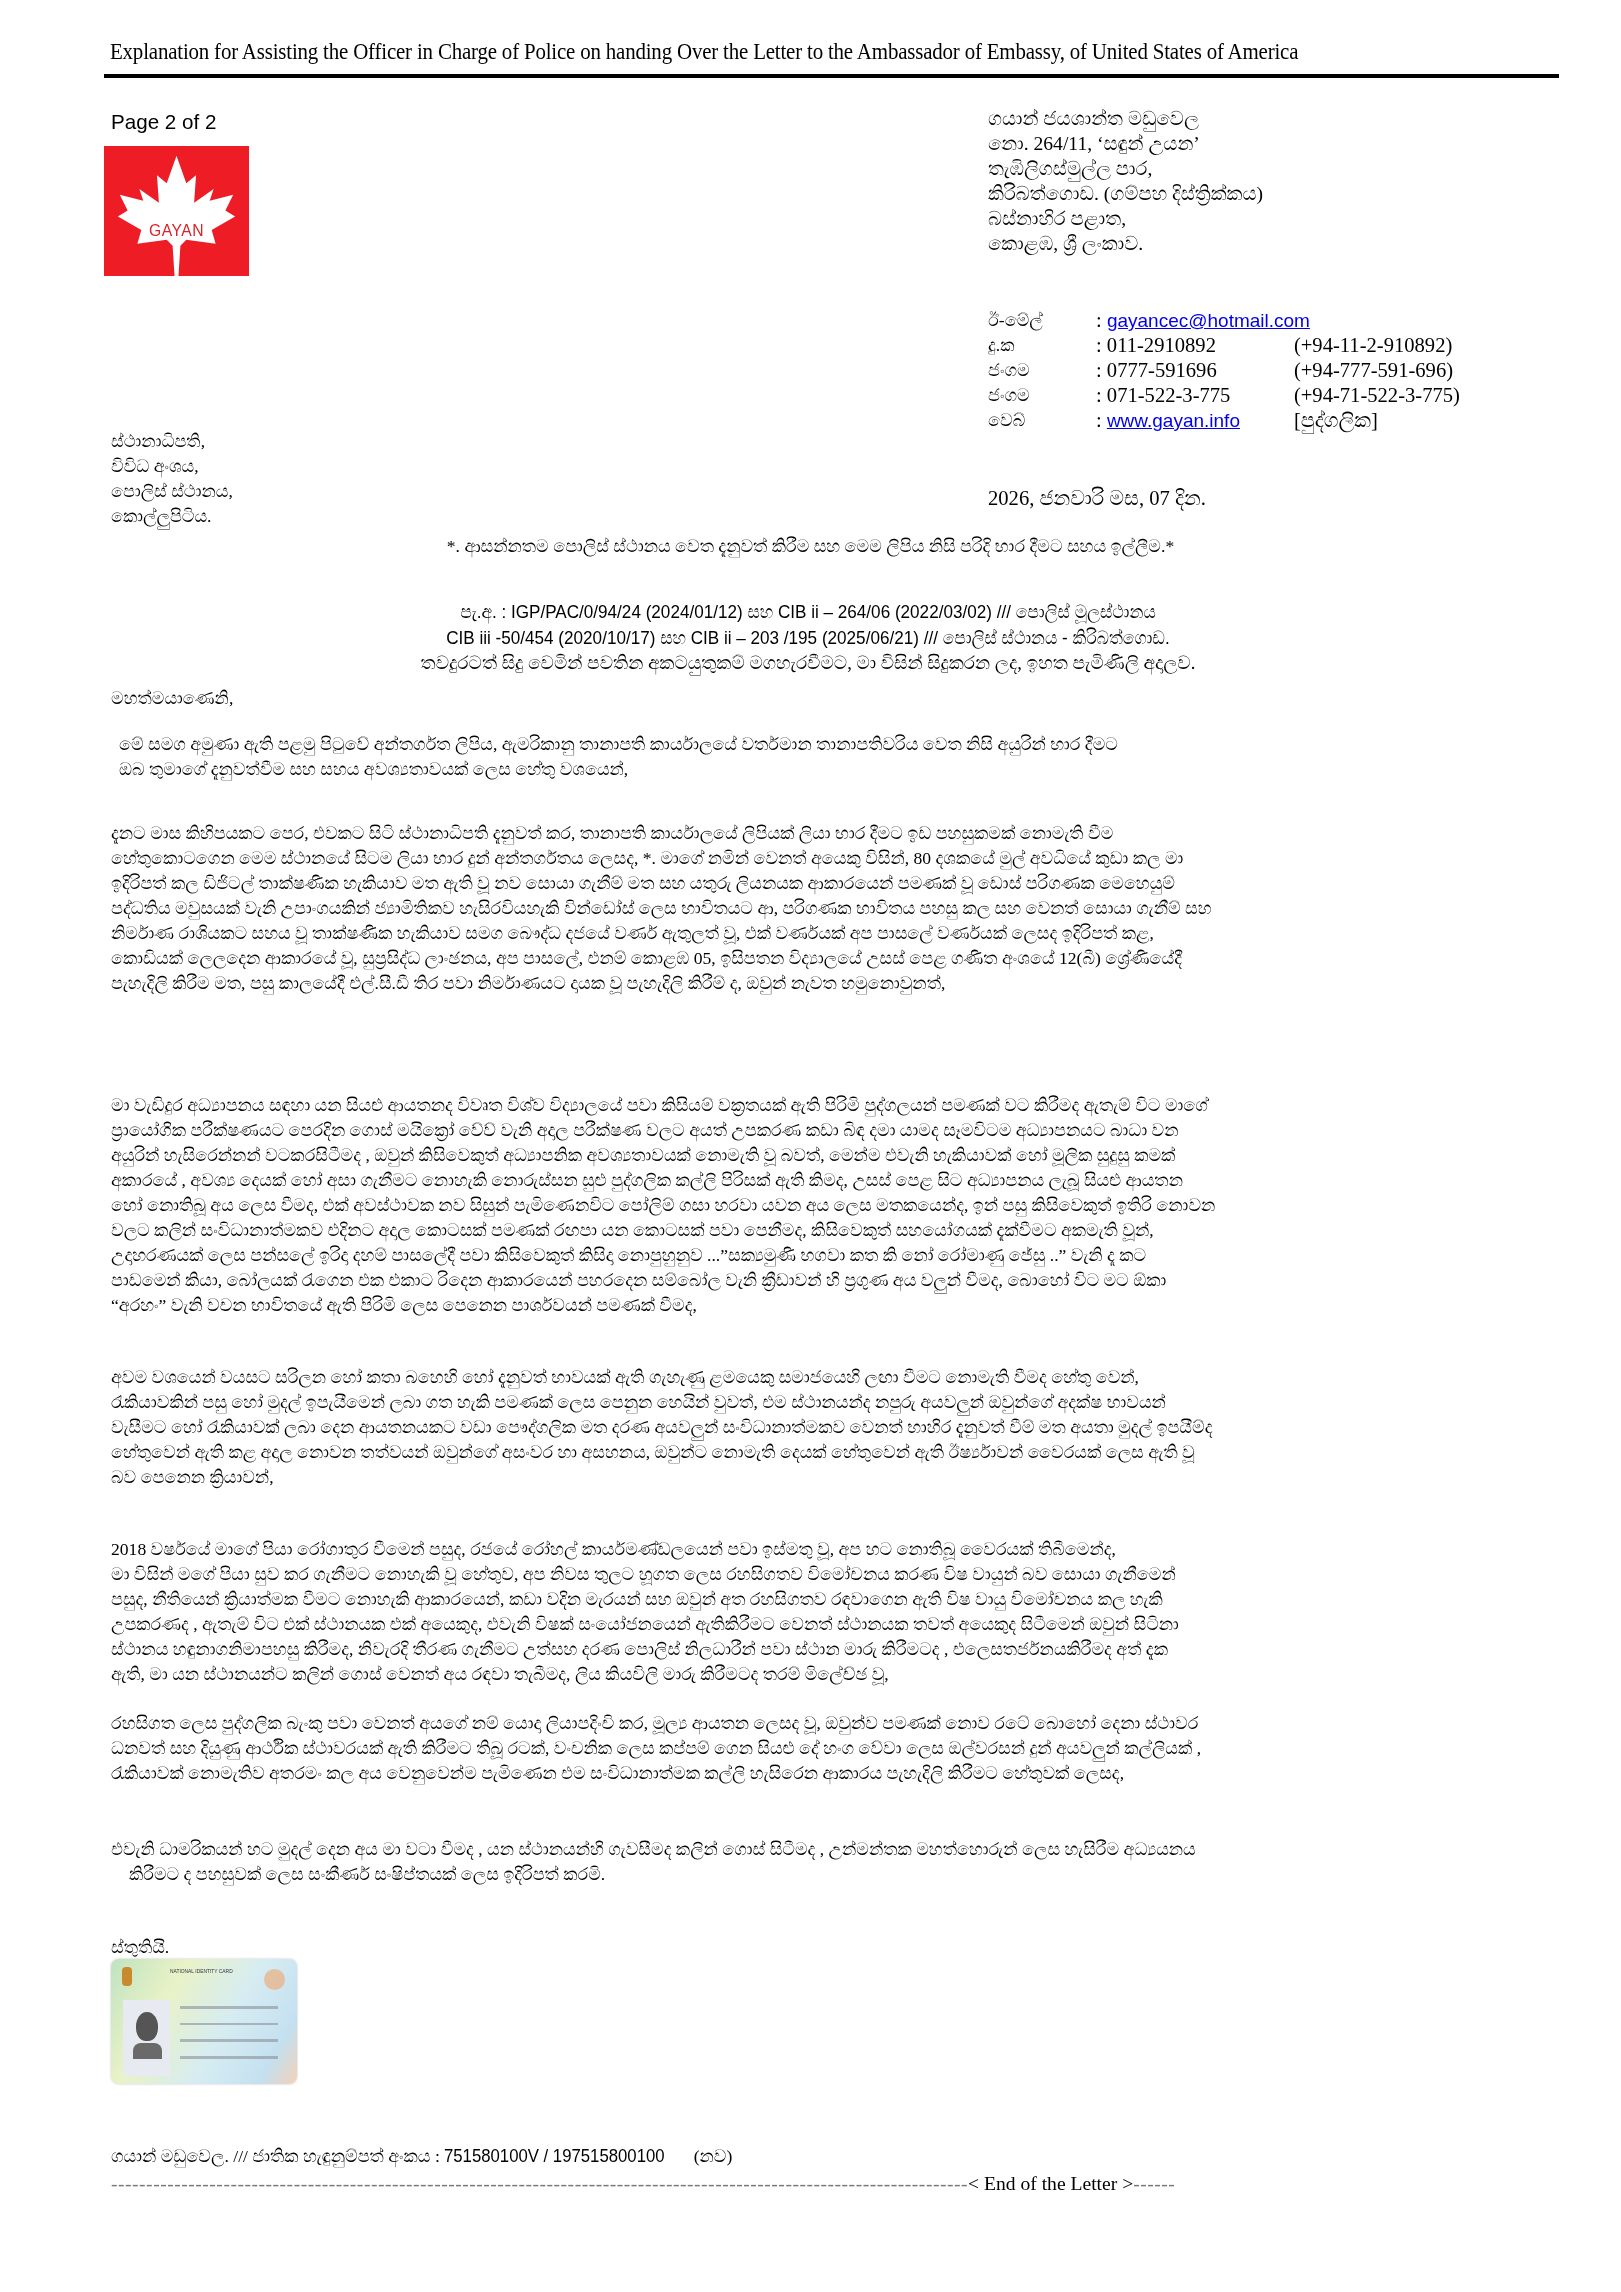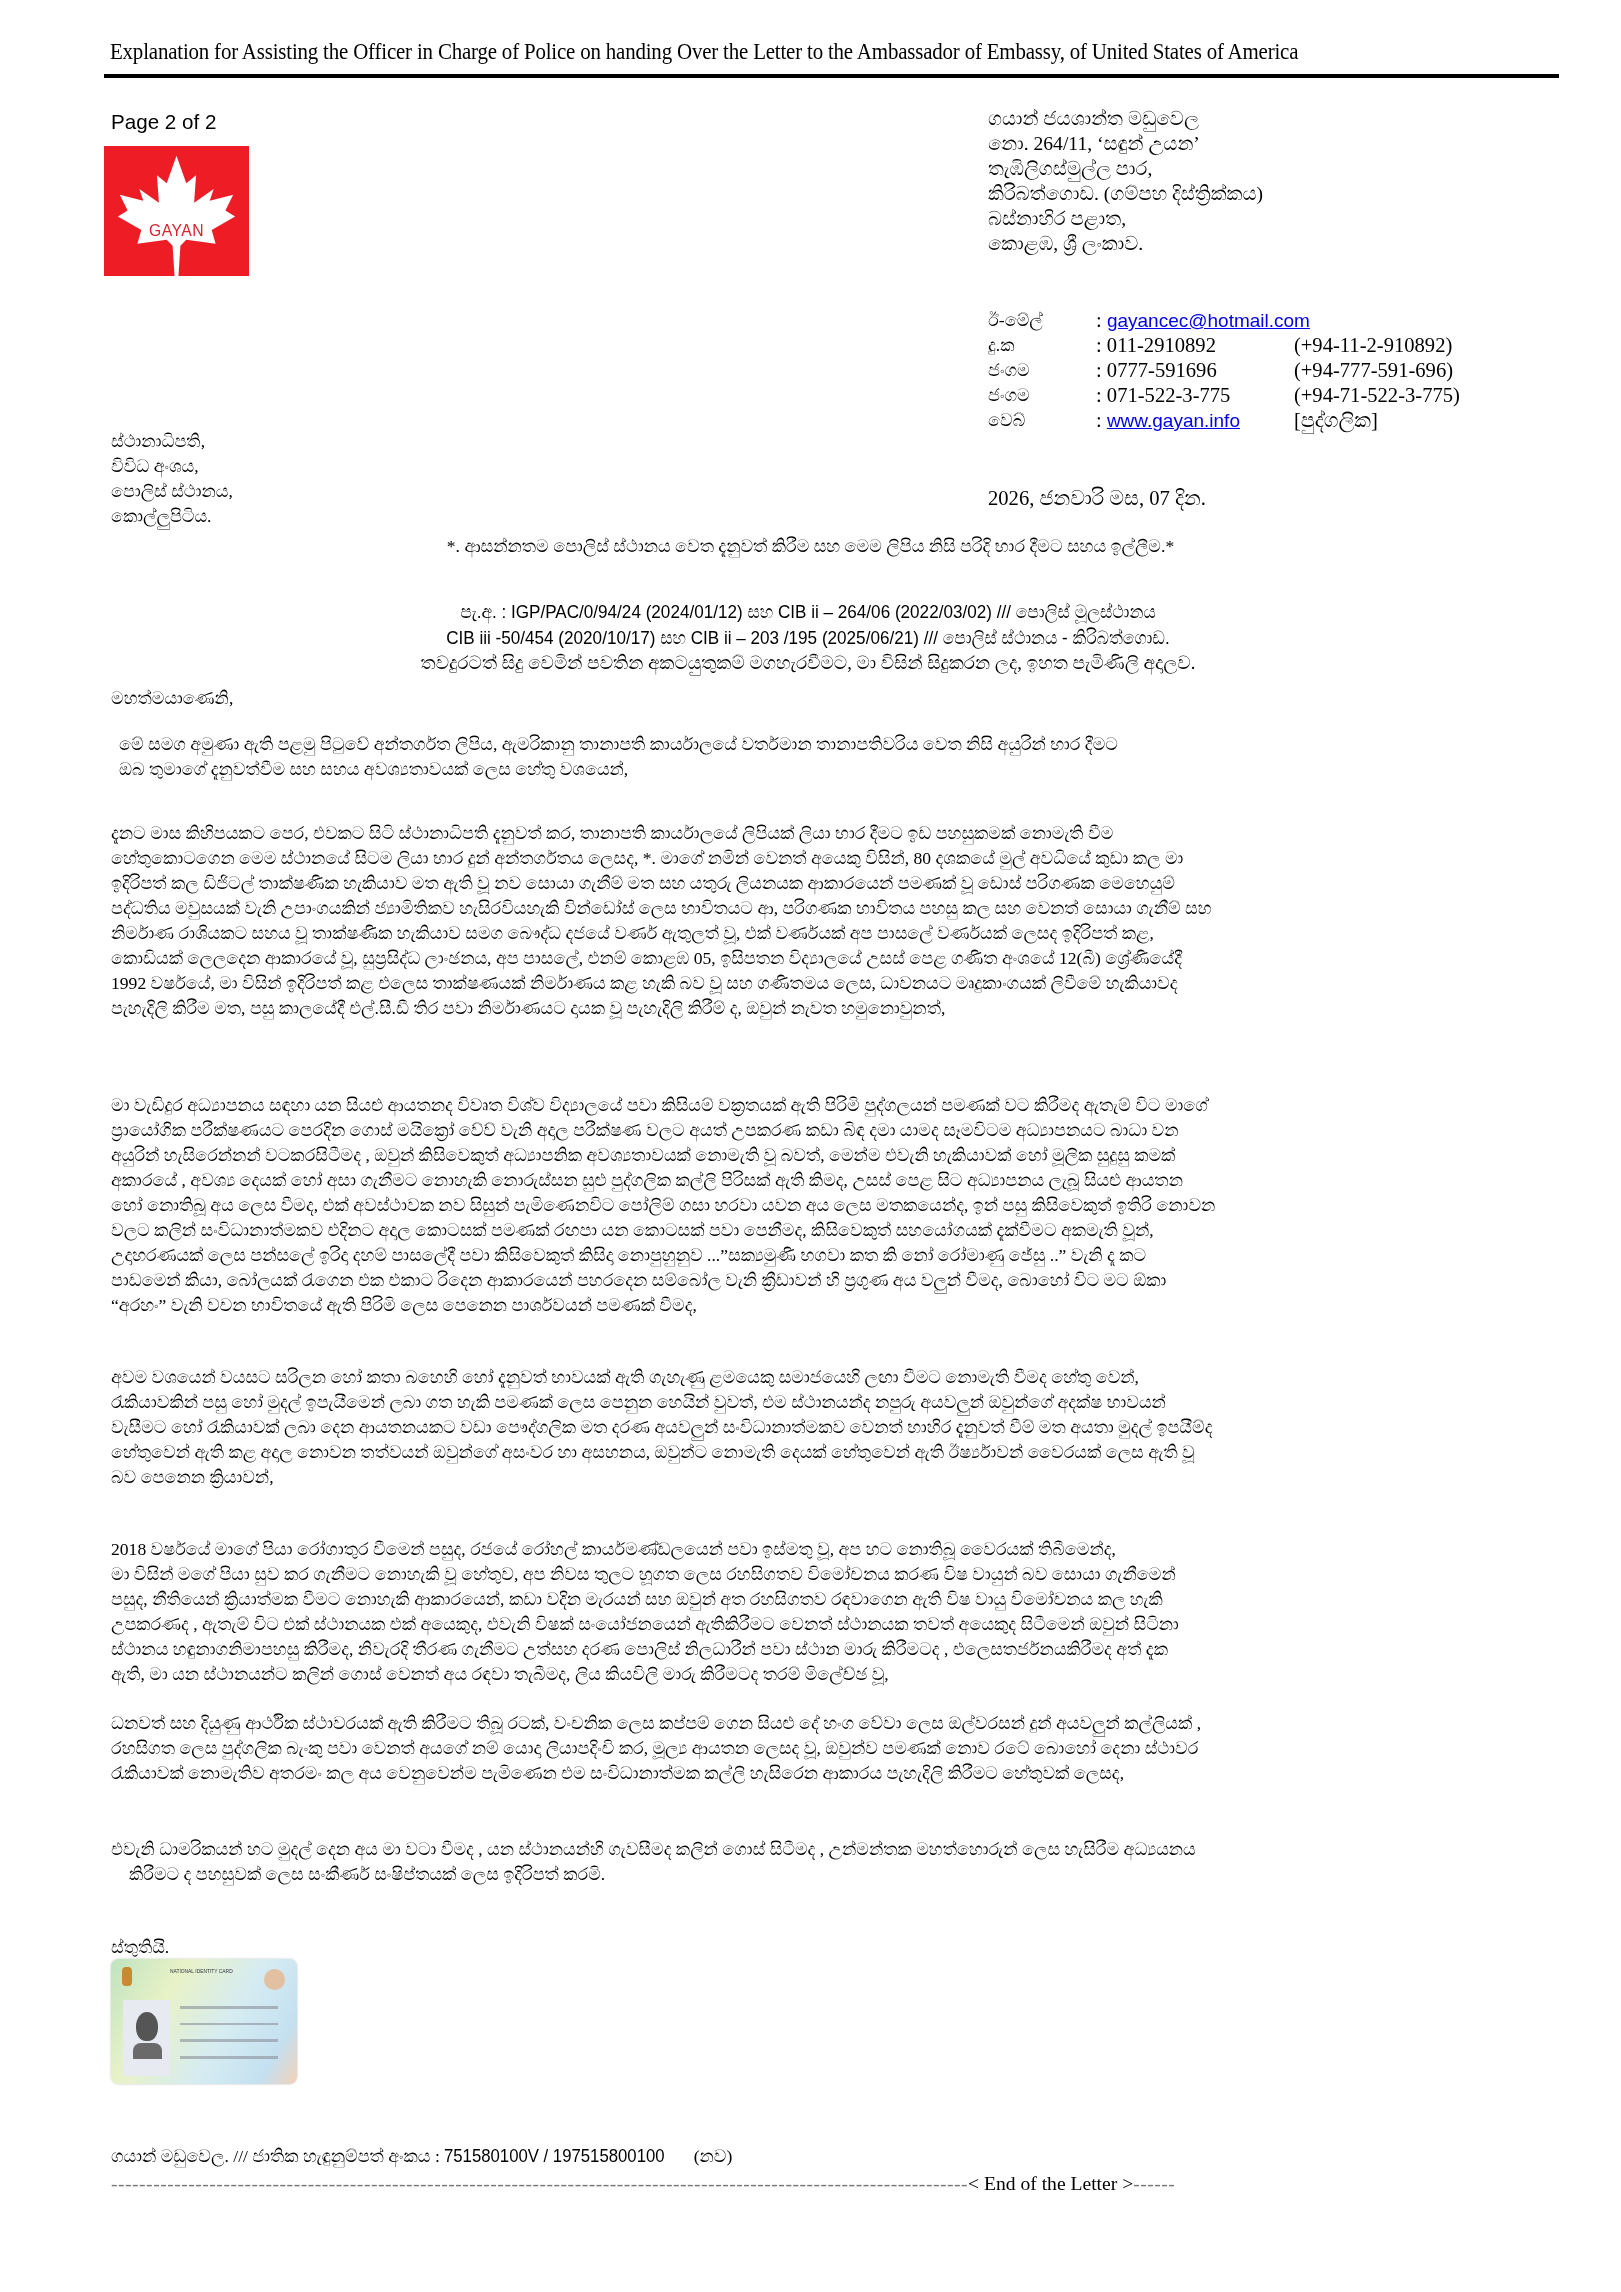--- a/index.html
+++ b/index.html
@@ -141,21 +141,20 @@
       <p style="white-space: nowrap;">මේ සමග අමුණා ඇති පළමු පිටුවේ අන්තර්ගත ලිපිය, ඇමරිකානු තානාපති කාර්යාලයේ වර්තමාන තානාපතිවරිය වෙත නිසි අයුරින් භාර දීමට</p>
       <p style="white-space: nowrap;">ඔබ තුමාගේ දැනුවත්වීම සහ සහය අවශ්‍යතාවයක් ලෙස හේතු වශයෙන්,</p>
     </div>
   <div class="body-text para-2">
       <p style="white-space: nowrap;">දැනට මාස කිහිපයකට පෙර,  එවකට සිටි ස්ථානාධිපති දැනුවත් කර, තානාපති කාර්යාලයේ ලිපියක් ලියා භාර දීමට ඉඩ පහසුකමක් නොමැති වීම</p>
       <p style="white-space: nowrap;">හේතුකොටගෙන  මෙම ස්ථානයේ සිටම ලියා භාර දුන් අන්තර්ගතය ලෙසද, *. මාගේ නමින් වෙනත් අයෙකු විසින්, 80 දශකයේ මුල් අවධියේ කුඩා කල  මා</p>
       <p style="white-space: nowrap;">ඉදිරිපත් කල  ඩිජිටල් තාක්ෂණික හැකියාව මත ඇති වූ නව සොයා ගැනීම් මත සහ යතුරු ලියනයක ආකාරයෙන් පමණක් වූ ඩොස් පරිගණක මෙහෙයුම්</p>
       <p style="white-space: nowrap;">පද්ධතිය මවුසයක් වැනි උපාංගයකින් ජ්‍යාමිතිකව හැසිරවියහැකි වින්ඩෝස් ලෙස භාවිතයට ආ, පරිගණක භාවිතය පහසු කල සහ වෙනත් සොයා ගැනීම් සහ</p>
       <p style="white-space: nowrap;">නිර්මාණ රාශියකට සහය වූ තාක්ෂණික හැකියාව සමග බෞද්ධ දජයේ  වර්ණ ඇතුලත් වූ, එක් වර්ණයක් අප පාසලේ වර්ණයක් ලෙසද ඉදිරිපත් කළ,</p>
       <p style="white-space: nowrap;">කොඩියක් ලෙලදෙන ආකාරයේ වූ,  සුප්‍රසිද්ධ ලාංඡනය, අප පාසලේ, එනම්  කොළඹ 05, ඉසිපතන විද්‍යාලයේ උසස් පෙළ ගණිත අංශයේ 12(බී) ශ්‍රේණියේදී</p>
-      <p style="white-space: nowrap;">1992 වර්ෂයේ, මා විසින් ඉදිරිපත් කළ එලෙස තාක්ෂණයක් නිර්මාණය කළ හැකි බව වූ සහ ගණිතමය  ලෙස, ධාවනයට මෘදුකාංගයක් ලිවීමේ හැකියාවද</p>
       <p style="white-space: nowrap;">පැහැදිලි කිරීම මත, පසු කාලයේදී එල්.සී.ඩී තිර පවා නිර්මාණයට දායක වූ  පැහැදිලි කිරීම් ද, ඔවුන් නැවත හමුනොවුනත්,</p>
     </div>
   <div class="body-text para-3">
       <p style="white-space: nowrap;">මා වැඩිදුර අධ්‍යාපනය සඳහා යන සියළු ආයතනද  විවෘත විශ්ව විද්‍යාලයේ පවා කිසියම් වක්‍රතයක් ඇති පිරිමි පුද්ගලයන් පමණක් වට කිරීමද ඇතැම් විට මාගේ</p>
       <p style="white-space: nowrap;">ප්‍රායෝගික පරීක්ෂණයට පෙරදින ගොස් මයික්‍රෝ වේව් වැනි අදාල පරීක්ෂණ වලට අයත් උපකරණ කඩා බිඳ දමා යාමද සෑමවිටම අධ්‍යාපනයට බාධා වන</p>
       <p style="white-space: nowrap;">අයුරින් හැසිරෙන්නන් වටකරසිටීමද , ඔවුන් කිසිවෙකුත් අධ්‍යාපනික අවශ්‍යතාවයක් නොමැති වූ බවත්, මෙන්ම එවැනි හැකියාවක් හෝ මූලික සුදුසු කමක්</p>
       <p style="white-space: nowrap;">අකාරයේ , අවශ්‍ය දෙයක් හෝ අසා ගැනීමට නොහැකි නොරුස්සන සුළු පුද්ගලික  කල්ලි පිරිසක් ඇති කිමද, උසස් පෙළ සිට අධ්‍යාපනය ලැබූ සියළු ආයතන</p>
       <p style="white-space: nowrap;">හෝ නොතිබූ අය ලෙස වීමද, එක් අවස්ථාවක නව සිසුන් පැමිණෙනවිට පෝලිම් ගසා හරවා යවන අය ලෙස මතකයෙන්ද, ඉන් පසු කිසිවෙකුත් ඉතිරි නොවන</p>
       <p style="white-space: nowrap;">වලට කලින් සංවිධානාත්මකව  එදිනට අදාල කොටසක් පමණක් රඟපා යන කොටසක් පවා පෙනීමද, කිසිවෙකුත් සහයෝගයක් දැක්වීමට අකමැති වූන්,</p>
       <p style="white-space: nowrap;">උදාහරණයක් ලෙස පන්සලේ ඉරිදා දහම් පාසලේදී පවා කිසිවෙකුත් කිසිදා නොපුහුනුව ...”සක්‍යමුණි භගවා කත කි නෝ රෝමාණු ජේසු ..” වැනි දෑ කට</p>
@@ -171,22 +170,22 @@
     </div>
   <div class="body-text para-5">
       <p style="white-space: nowrap;">2018 වර්ෂයේ මාගේ පියා රෝගාතුර වීමෙන් පසුද, රජයේ  රෝහල් කාර්යමණ්ඩලයෙන් පවා ඉස්මතු වූ, අප හට නොතිබූ වෛරයක් තිබීමෙන්ද,</p>
       <p style="white-space: nowrap;">මා විසින් මගේ පියා සුව කර ගැනීමට නොහැකි වූ හේතුව, අප නිවස තුලට හූගත ලෙස රහසිගතව  විමෝචනය කරණ  විෂ වායුන් බව සොයා ගැනීමෙන්</p>
       <p style="white-space: nowrap;">පසුද, නීතියෙන් ක්‍රියාත්මක වීමට නොහැකි ආකාරයෙන්, කඩා වදින මැරයන් සහ ඔවුන් අත රහසිගතව රඳවාගෙන ඇති විෂ වායු විමෝචනය කල හැකි</p>
       <p style="white-space: nowrap;">උපකරණද , ඇතැම් විට එක් ස්ථානයක එක් අයෙකුද,  එවැනි විෂක් සංයෝජනයෙන්  ඇතිකිරීමට වෙනත් ස්ථානයක තවත් අයෙකුද සිටීමෙන් ඔවුන් සිටිනා</p>
       <p style="white-space: nowrap;">ස්ථානය  හඳුනාගනිමාපහසු කිරීමද, නිවැරදි තීරණ ගැනීමට උත්සහ දරණ පොලිස් නිලධාරීන් පවා ස්ථාන මාරු කිරීමටද , එලෙසතර්ජනයකිරීමද අත් දැක</p>
       <p style="white-space: nowrap;">ඇති, මා යන ස්ථානයන්ට කලින් ගොස් වෙනත් අය රඳවා තැබීමද, ලිය කියවිලි මාරු කිරීමටද තරම් මිලේච්ඡ වූ,</p>
     </div>
   <div class="body-text para-6">
+      <p style="white-space: nowrap;">රහසිගත ලෙස  පුද්ගලික බැංකු පවා වෙනත් අයගේ නම් යොදා ලියාපදිංචි කර, මූල්‍ය ආයතන ලෙසද වූ, ඔවුන්ව පමණක් නොව රටේ බොහෝ දෙනා ස්ථාවර</p>
       <p style="white-space: nowrap;">ධනවත් සහ දියුණු ආර්ථික ස්ථාවරයක් ඇති කිරීමට තිබූ රටක්, වංචනික ලෙස කප්පම් ගෙන සියළු දේ හංග වේවා ලෙස ඔල්වරසන් දුන් අයවලුන් කල්ලියක් ,</p>
-      <p style="white-space: nowrap;">රහසිගත ලෙස  පුද්ගලික බැංකු පවා වෙනත් අයගේ නම් යොදා ලියාපදිංචි කර, මූල්‍ය ආයතන ලෙසද වූ, ඔවුන්ව පමණක් නොව රටේ බොහෝ දෙනා ස්ථාවර</p>
       <p style="white-space: nowrap;">රැකියාවක් නොමැතිව අතරමං  කල අය වෙනුවෙන්ම පැමිණෙන එම සංවිධානාත්මක කල්ලි හැසිරෙන ආකාරය පැහැදිලි කිරීමට හේතුවක් ලෙසද,</p>
     </div>
   <div class="body-text para-7">
       <p style="white-space: nowrap;">එවැනි ධාමරිකයන් හට මුදල් දෙන අය මා වටා වීමද , යන ස්ථානයන්හි ගැවසීමද කලින් ගොස් සිටීමද , උන්මන්තක මහත්හොරුන් ලෙස හැසිරීම අධ්‍යයනය</p>
       <p style="white-space: nowrap; margin-left: 18px;">කිරීමට ද පහසුවක් ලෙස සංකීර්ණ සංෂිප්තයක් ලෙස ඉදිරිපත් කරමි.</p>
     </div>
 
   <div class="closing">ස්තුතියි.</div>
 
   <div class="id-card">

